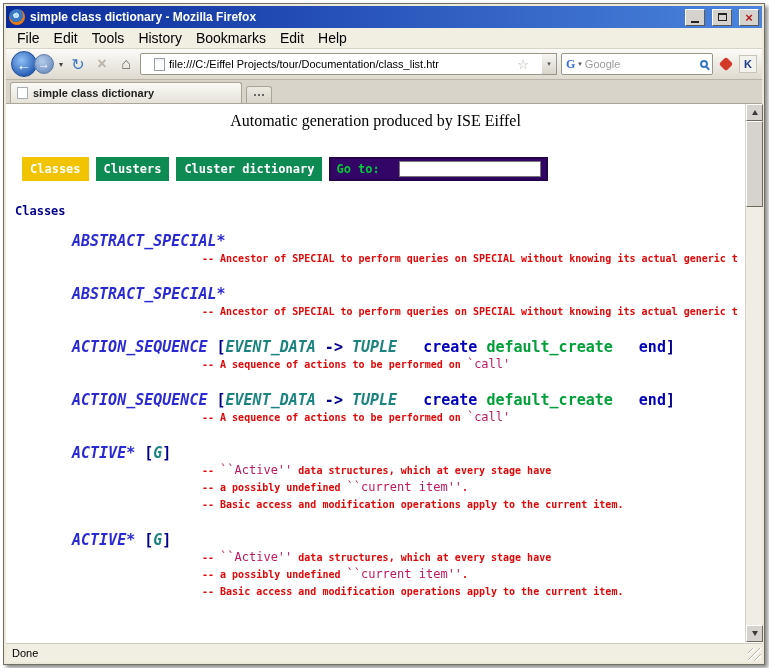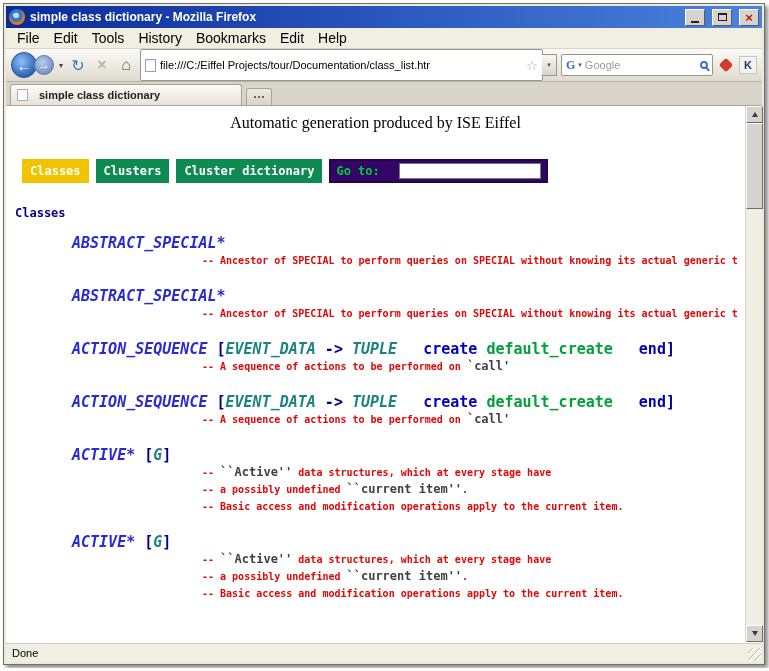--- a/index.html
+++ b/index.html
@@ -38,22 +38,22 @@
     border:1px solid #1d4a90;color:#fff;font-weight:bold;display:inline-flex;
     align-items:center;justify-content:center;font-size:15px;}
   .fwd{width:20px;height:20px;border-radius:50%;flex:0 0 20px;
     background:radial-gradient(circle at 40% 35%,#b5cdec,#7694c4 72%);
     border:1px solid #5d7ba6;color:#fff;display:inline-flex;align-items:center;
     justify-content:center;font-size:12px;margin-left:-7px;}
   .navdrop{font-size:8px;color:#444;padding:0 1px;}
   .tool{font-size:16px;color:#3a76c8;width:20px;text-align:center;}
   .tool.stop{color:#b8b4aa;font-weight:bold;}
   .tool.home{color:#6b675c;}
-  .urlbar{flex:1;height:32px;background:#fff;border:1px solid #9a968a;border-radius:2px;
-    display:flex;align-items:center;padding:0 4px;gap:4px;min-width:0;}
+  .urlbar{flex:1;height:22px;background:#fff;border:1px solid #9a968a;border-radius:2px;
+    display:flex;align-items:center;padding:0 13px;gap:4px;min-width:0;}
   .page-ico{width:11px;height:13px;background:#fff;border:1px solid #9aa0a8;
     box-shadow:inset 0 2px 0 #eef1f5;flex:0 0 11px;}
   .url-text{font-size:11px;color:#000;flex:1;white-space:nowrap;overflow:hidden;}
   .star{color:#b0aca2;font-size:13px;}
   .url-drop{width:15px;height:22px;background:linear-gradient(#f8f7f4,#d8d4c9);
     border:1px solid #9a968a;border-left:none;display:inline-flex;align-items:center;
     justify-content:center;font-size:7px;color:#555;margin-left:-5px;}
   .searchbar{width:152px;height:22px;background:#fff;border:1px solid #9a968a;
     border-radius:2px;display:flex;align-items:center;padding:0 4px;gap:3px;flex:0 0 152px;}
   .g-logo{font-weight:bold;font-size:12px;color:#3b6cd4;font-family:"Liberation Serif",serif;}
@@ -66,21 +66,21 @@
     font-size:11px;font-weight:bold;}
   .addon.red::before{content:'';width:10px;height:10px;background:#d43a2a;border-radius:2px;
     transform:rotate(45deg);}
   .addon.k{color:#1a3a8c;border:1px solid #c8c4ba;background:#f4f2ec;}
 
   
   .tabbar{flex:0 0 24px;background:#d8d4ca;display:flex;align-items:flex-end;
     padding:2px 4px 0;gap:4px;border-bottom:1px solid #aaa69a;}
   .tab{height:21px;width:232px;background:linear-gradient(#fbfaf7,#e6e2d8);
     border:1px solid #a8a498;border-bottom:none;border-radius:3px 3px 0 0;
-    display:flex;align-items:center;gap:11px;padding:0 6px;font-size:11px;color:#222;}
+    display:flex;align-items:center;gap:5px;padding:0 6px;font-size:11px;color:#222;}
   .tab-ico{width:11px;height:12px;background:#fff;border:1px solid #a8aeb8;flex:0 0 11px;}
   .tab-label{white-space:nowrap;overflow:hidden;font-weight:bold;}
   .tab-stub{height:17px;width:26px;background:linear-gradient(#ece9e0,#d8d4ca);
     border:1px solid #a8a498;border-bottom:none;border-radius:3px 3px 0 0;
     display:flex;align-items:center;justify-content:center;}
   .dots{width:2px;height:2px;background:#666;box-shadow:4px 0 0 #666,-4px 0 0 #666;}
 
   
   .content-row{flex:1;display:flex;min-height:0;background:#fff;}
   .page{flex:1;overflow:hidden;position:relative;min-width:0;}
@@ -103,21 +103,21 @@
   .sig{margin-left:66px;font-family:"DejaVu Sans Mono",monospace;font-size:15px;
     line-height:18px;font-weight:bold;white-space:pre;}
   .cmt{margin-left:196px;font-family:"DejaVu Sans Mono",monospace;font-size:10px;
     line-height:17px;font-weight:bold;white-space:pre;}
   .tk-cls{color:#2a2ad4;font-style:italic;}
   .tk-pl{color:#00008b;}
   .tk-gen{color:#1b8380;font-style:italic;}
   .tk-kw{color:#0000bb;margin-left:17px;}
   .tk-feat{color:#00a039;}
   .tk-c{color:#e00808;}
-  .tk-q{color:#404040;font-size:12px;font-weight:bold;}
+  .tk-q{color:#be185d;font-size:12px;font-weight:normal;}
 
   
   .scrollbar{flex:0 0 17px;background:#f0ede4;position:relative;border-left:1px solid #d8d4ca;}
   .sb-btn{position:absolute;left:0;width:17px;height:17px;background:#d6d3ce;
     border:1px solid;border-color:#fff #6e6a60 #6e6a60 #fff;display:flex;
     align-items:center;justify-content:center;}
   .sb-btn.up{top:0;} .sb-btn.down{bottom:0;}
   .tri-up{width:0;height:0;border-left:3px solid transparent;border-right:3px solid transparent;
     border-bottom:5px solid #3a3a3a;}
   .tri-down{width:0;height:0;border-left:3px solid transparent;border-right:3px solid transparent;

